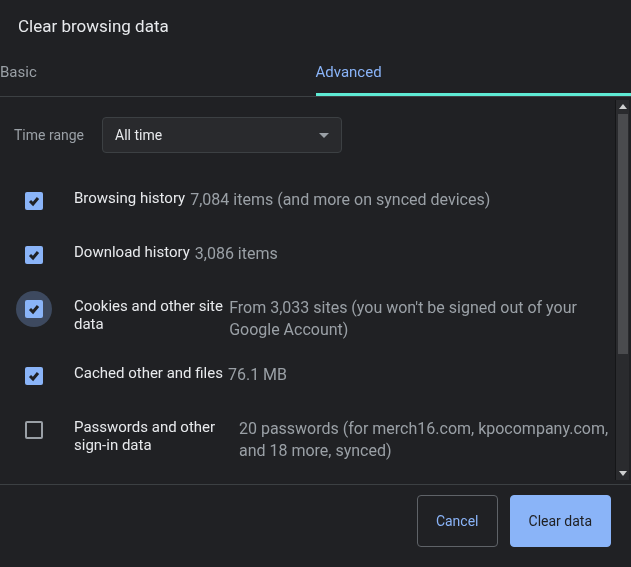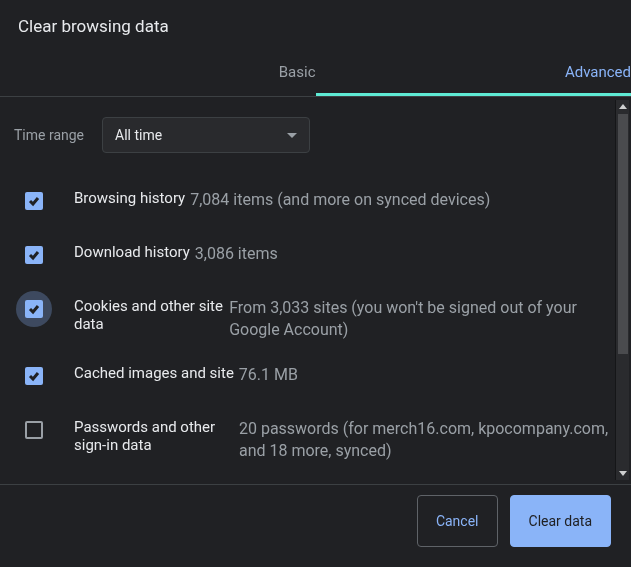--- a/index.html
+++ b/index.html
@@ -17,21 +17,21 @@
     font-weight: 400;
     padding: 16px 18px 14px 18px;
     color: #e8eaed;
   }
   .tabs {
     display: flex;
     border-bottom: 1px solid #3c4043;
   }
   .tab {
     flex: 1;
-    text-align: right;
+    text-align: left;
     padding: 13px 0 12px 0;
     font-size: 15px;
     color: #9aa0a6;
     cursor: pointer;
     border-bottom: 3px solid transparent;
   }
   .tab.active {
     color: #8ab4f8;
     border-bottom: 3px solid #5eead4;
   }
@@ -52,21 +52,21 @@
   }
   .time-label {
     color: #9aa0a6;
     font-size: 14px;
   }
   .select {
     background: #292a2d;
     border: 1px solid #3c4043;
     border-radius: 4px;
     height: 36px;
-    width: 208px;
+    width: 240px;
     display: flex;
     align-items: center;
     justify-content: space-between;
     padding: 0 12px;
     cursor: pointer;
   }
   .select-value {
     color: #e8eaed;
     font-size: 14px;
   }
@@ -256,21 +256,21 @@
 
     <div class="item">
       <div class="check-holder">
         <div class="checkbox checked">
           <svg class="checkmark" viewBox="0 0 12 12">
               <path d="M2 6 L5 9 L10 3"></path>
             </svg>
         </div>
       </div>
       <div class="item-text">
-        <div class="item-title">Cached images and site</div>
+        <div class="item-title">Cached other and files</div>
         <div class="item-sub">76.1 MB</div>
       </div>
     </div>
 
     <div class="item">
       <div class="check-holder">
         <div class="checkbox unchecked"></div>
       </div>
       <div class="item-text">
         <div class="item-title">Passwords and other sign-in data</div>

